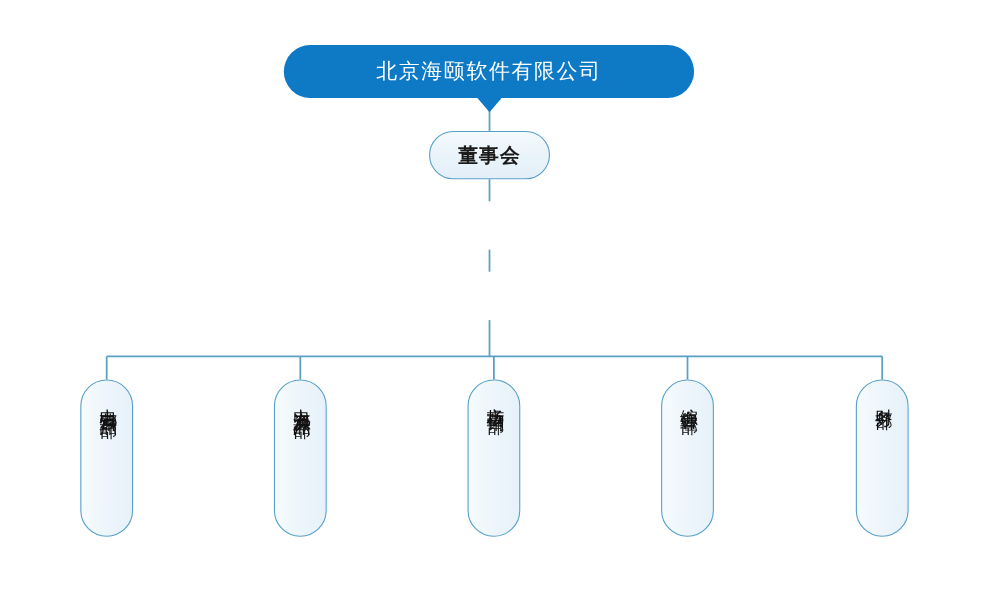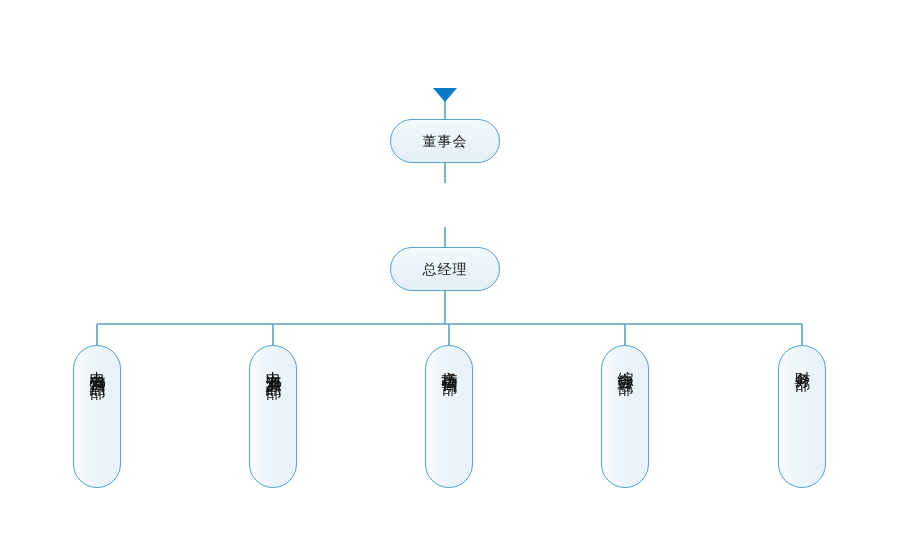--- a/index.html
+++ b/index.html
@@ -68,25 +68,26 @@
     left: 390px;
     border-radius: 22px;
     border: 1.4px solid #56a0c8;
     background: linear-gradient(180deg, #f4fafd 0%, #e9f3fa 55%, #e3eff8 100%);
     display: flex;
     align-items: center;
     justify-content: center;
     box-sizing: border-box;
   }
   .chain-label {
-    font-size: 14px;
+    font-size: 18px;
     color: #1a1a1a;
     letter-spacing: 1px;
     line-height: 1;
     white-space: nowrap;
+    font-weight: bold;
   }
   .chain-node.n0 { top: 119px; }
   .chain-node.n1 { top: 183px; }
   .chain-node.n2 { top: 247px; }
 
   
   .dept-node {
     position: absolute;
     top: 345px;
     width: 48px;
@@ -129,27 +130,27 @@
       <line x1="97" y1="324" x2="802" y2="324"></line>
 
       <line x1="97" y1="324" x2="97" y2="345"></line>
       <line x1="273" y1="324" x2="273" y2="345"></line>
       <line x1="449" y1="324" x2="449" y2="345"></line>
       <line x1="625" y1="324" x2="625" y2="345"></line>
       <line x1="802" y1="324" x2="802" y2="345"></line>
     </g>
   </svg>
 
+  <div class="root-node">
+    <span class="root-label">北京海颐软件有限公司</span>
+  </div>
   <div class="root-tail"></div>
 
   <div class="chain-node n0">
     <span class="chain-label">董事会</span>
-  </div>
-  <div class="chain-node n2">
-    <span class="chain-label">总经理</span>
   </div>
 
   <div class="dept-node" style="left:73px;">
     <span class="dept-label">电力营销产品部</span>
   </div>
   <div class="dept-node" style="left:249px;">
     <span class="dept-label">电力资源产品部</span>
   </div>
   <div class="dept-node" style="left:425px;">
     <span class="dept-label">市场营销部</span>

